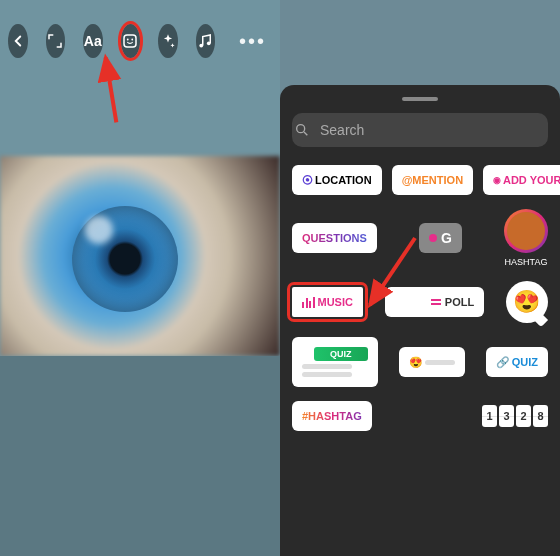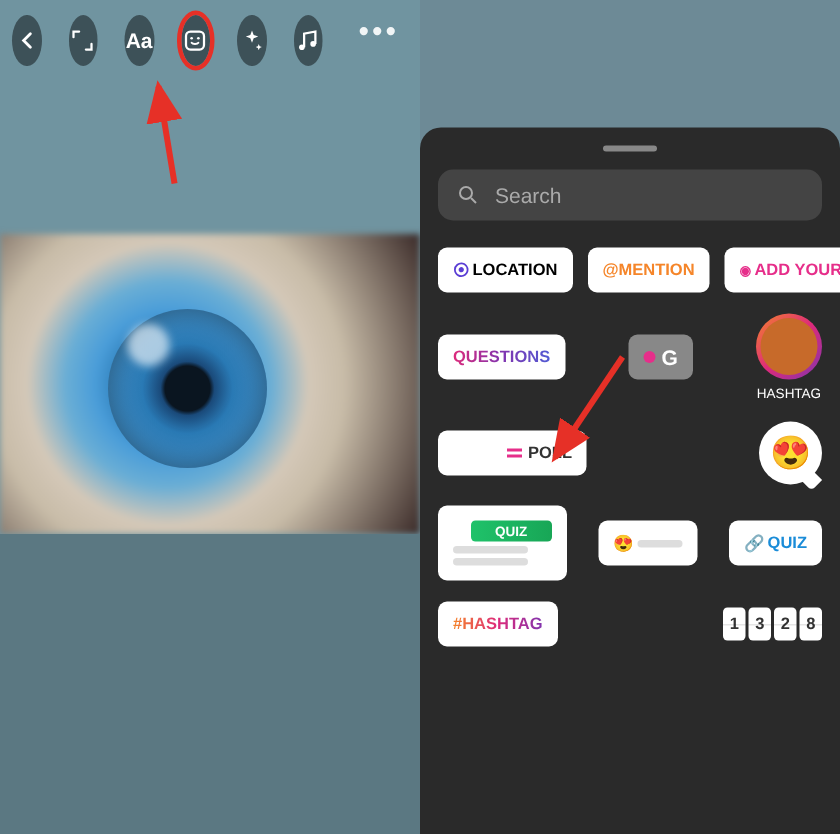--- a/index.html
+++ b/index.html
@@ -3,21 +3,21 @@
   <meta charset="utf-8">
   <style>
     * { margin: 0; padding: 0; box-sizing: border-box; }
     body { font-family: -apple-system, BlinkMacSystemFont, sans-serif; background: #fff; }
     .container { display: flex; width: 560px; height: 556px; }
     .panel { position: relative; overflow: hidden; }
     .panel-left { width: 280px; background: linear-gradient(180deg, #7094a0 0%, #7094a0 25%, #7094a0 100%); }
     .panel-right { width: 280px; background: #6d8a96; }
     
     
-    .toolbar { display: flex; gap: 18px; padding: 10px 8px; position: relative; z-index: 10; }
+    .toolbar { display: flex; align-items: center; gap: 18px; padding: 24px 8px; position: relative; z-index: 10; }
     .tool-btn { width: 34px; height: 34px; border-radius: 50%; background: rgba(0,0,0,0.45); display: flex; align-items: center; justify-content: center; color: #fff; font-size: 14px; font-weight: 600; cursor: pointer; }
     .tool-btn svg { width: 18px; height: 18px; fill: #fff; }
     .tool-btn.highlighted { outline: 3px solid #e63027; outline-offset: 0px; }
     .more-dots { color: rgba(255,255,255,0.9); font-size: 20px; letter-spacing: 2px; padding: 0 6px; cursor: pointer; }
     
     .arrow1 { position: absolute; top: 52px; left: 78px; z-index: 11; }
     .arrow1 svg { transform: rotate(-55deg); }
     
     .bg-top { position: absolute; top: 0; left: 0; right: 0; height: 156px; background: #7094a0; }
     .eye-img { position: absolute; top: 156px; left: 0; right: 0; height: 200px; background: radial-gradient(circle at 40% 50%, #1a5a8a 0%, #2a7ab5 15%, #4a9dd9 25%, #6aaed5 35%, #d4c8b8 48%, #c8bca8 60%, #3a2a28 100%); filter: blur(2px); }
@@ -27,21 +27,21 @@
     
     .share-row { position: absolute; bottom: 14px; left: 10px; right: 10px; display: flex; gap: 8px; align-items: center; z-index: 10; }
     .share-pill { display: flex; align-items: center; gap: 8px; padding: 7px 14px 7px 8px; border-radius: 22px; border: 1px solid rgba(255,255,255,0.35); color: #fff; font-size: 12.5px; font-weight: 500; cursor: pointer; background: rgba(0,0,0,0.25); }
     .pill-avatar { width: 22px; height: 22px; border-radius: 50%; background: linear-gradient(135deg, #8a6b4a, #5a4a3a); }
     .pill-star { width: 22px; height: 22px; border-radius: 50%; background: #1fc26a; display: flex; align-items: center; justify-content: center; color: #fff; font-size: 13px; }
     .next-btn { width: 34px; height: 34px; border-radius: 50%; background: #fff; display: flex; align-items: center; justify-content: center; cursor: pointer; margin-left: auto; }
     
     
     .sheet { position: absolute; top: 85px; left: 0; right: 0; bottom: 0; background: #2a2a2a; border-radius: 14px 14px 0 0; padding: 12px; }
     .handle { width: 36px; height: 4px; background: #888; border-radius: 3px; margin: 0 auto 12px; }
-    .search-bar { display: flex; align-items: center; gap: 10px; background: #444; border-radius: 10px; padding: 9px 12px; margin-bottom: 18px; }
+    .search-bar { display: flex; align-items: center; gap: 10px; background: #444; border-radius: 10px; padding: 9px 2px; margin-bottom: 18px; }
     .search-bar svg { width: 16px; height: 16px; fill: #aaa; }
     .search-text { color: #aaa; font-size: 14px; }
     .sticker { height: 30px; border-radius: 6px; background: #fff; display: flex; align-items: center; justify-content: center; padding: 0 10px; font-size: 11px; font-weight: 700; cursor: pointer; white-space: nowrap; }
     .sticker.wide { min-width: 74px; }
     .row { display: flex; gap: 10px; width: 100%; margin-bottom: 14px; align-items: center; justify-content: space-between; }
     
     .avatar-bubble { width: 44px; height: 44px; border-radius: 50%; background: linear-gradient(135deg, #f58529, #dd2a7b, #8134af); display: flex; align-items: center; justify-content: center; cursor: pointer; }
     .avatar-inner { width: 38px; height: 38px; border-radius: 50%; background: #c76a2a; }
     .avatar-label { color: #fff; font-size: 9px; text-align: center; margin-top: 4px; }
     .avatar-wrap { display: flex; flex-direction: column; align-items: center; }
@@ -174,20 +174,29 @@
           </div>
         <div class="avatar-wrap">
           <div class="avatar-bubble">
               <div class="avatar-inner"></div>
             </div>
           <div class="avatar-label">HASHTAG</div>
         </div>
       </div>
 
       <div class="row">
+        <div class="sticker sticker-music highlighted2">
+          <span class="music-bars">
+              <span class="mb" style="height:6px"></span>
+              <span class="mb" style="height:10px"></span>
+              <span class="mb" style="height:7px"></span>
+              <span class="mb" style="height:11px"></span>
+            </span>
+          <span>MUSIC</span>
+        </div>
         <div class="sticker sticker-poll">
           <span class="poll-lines">
               <span class="pl"></span>
               <span class="pl"></span>
             </span>
           <span>POLL</span>
         </div>
         <div class="emoji-bubble">
             <span>😍</span>
             <span class="bubble-tail"></span>

